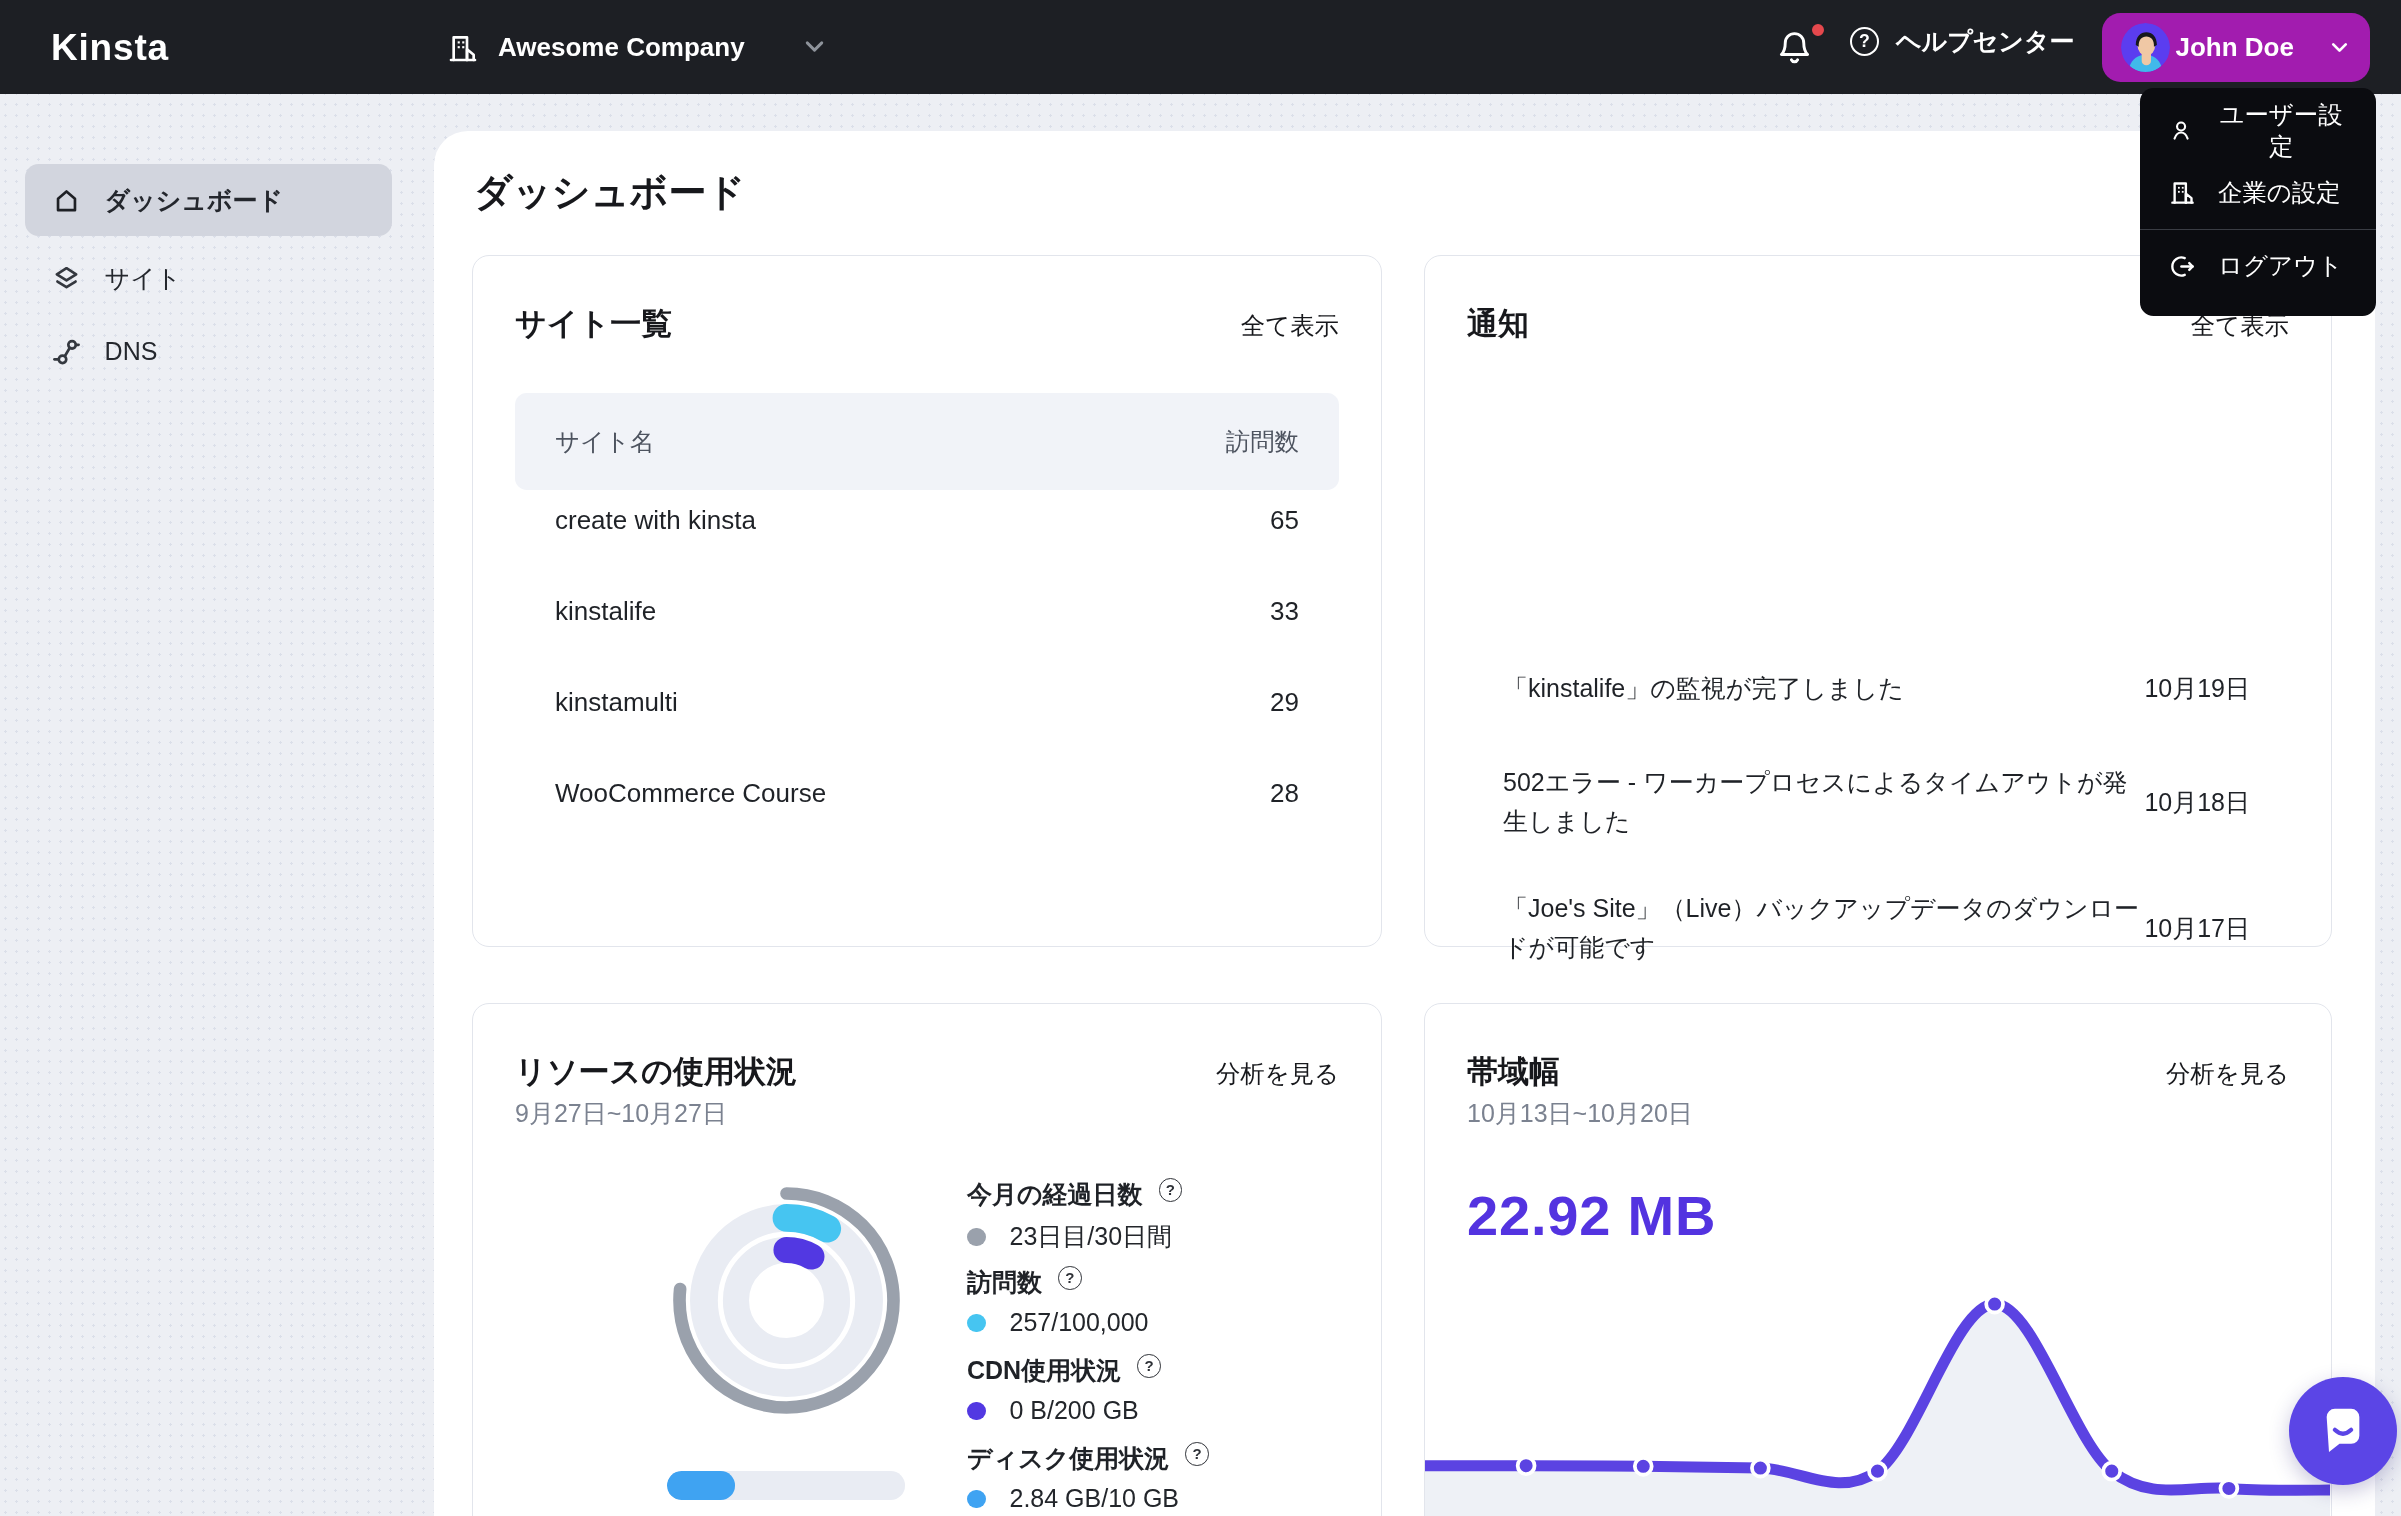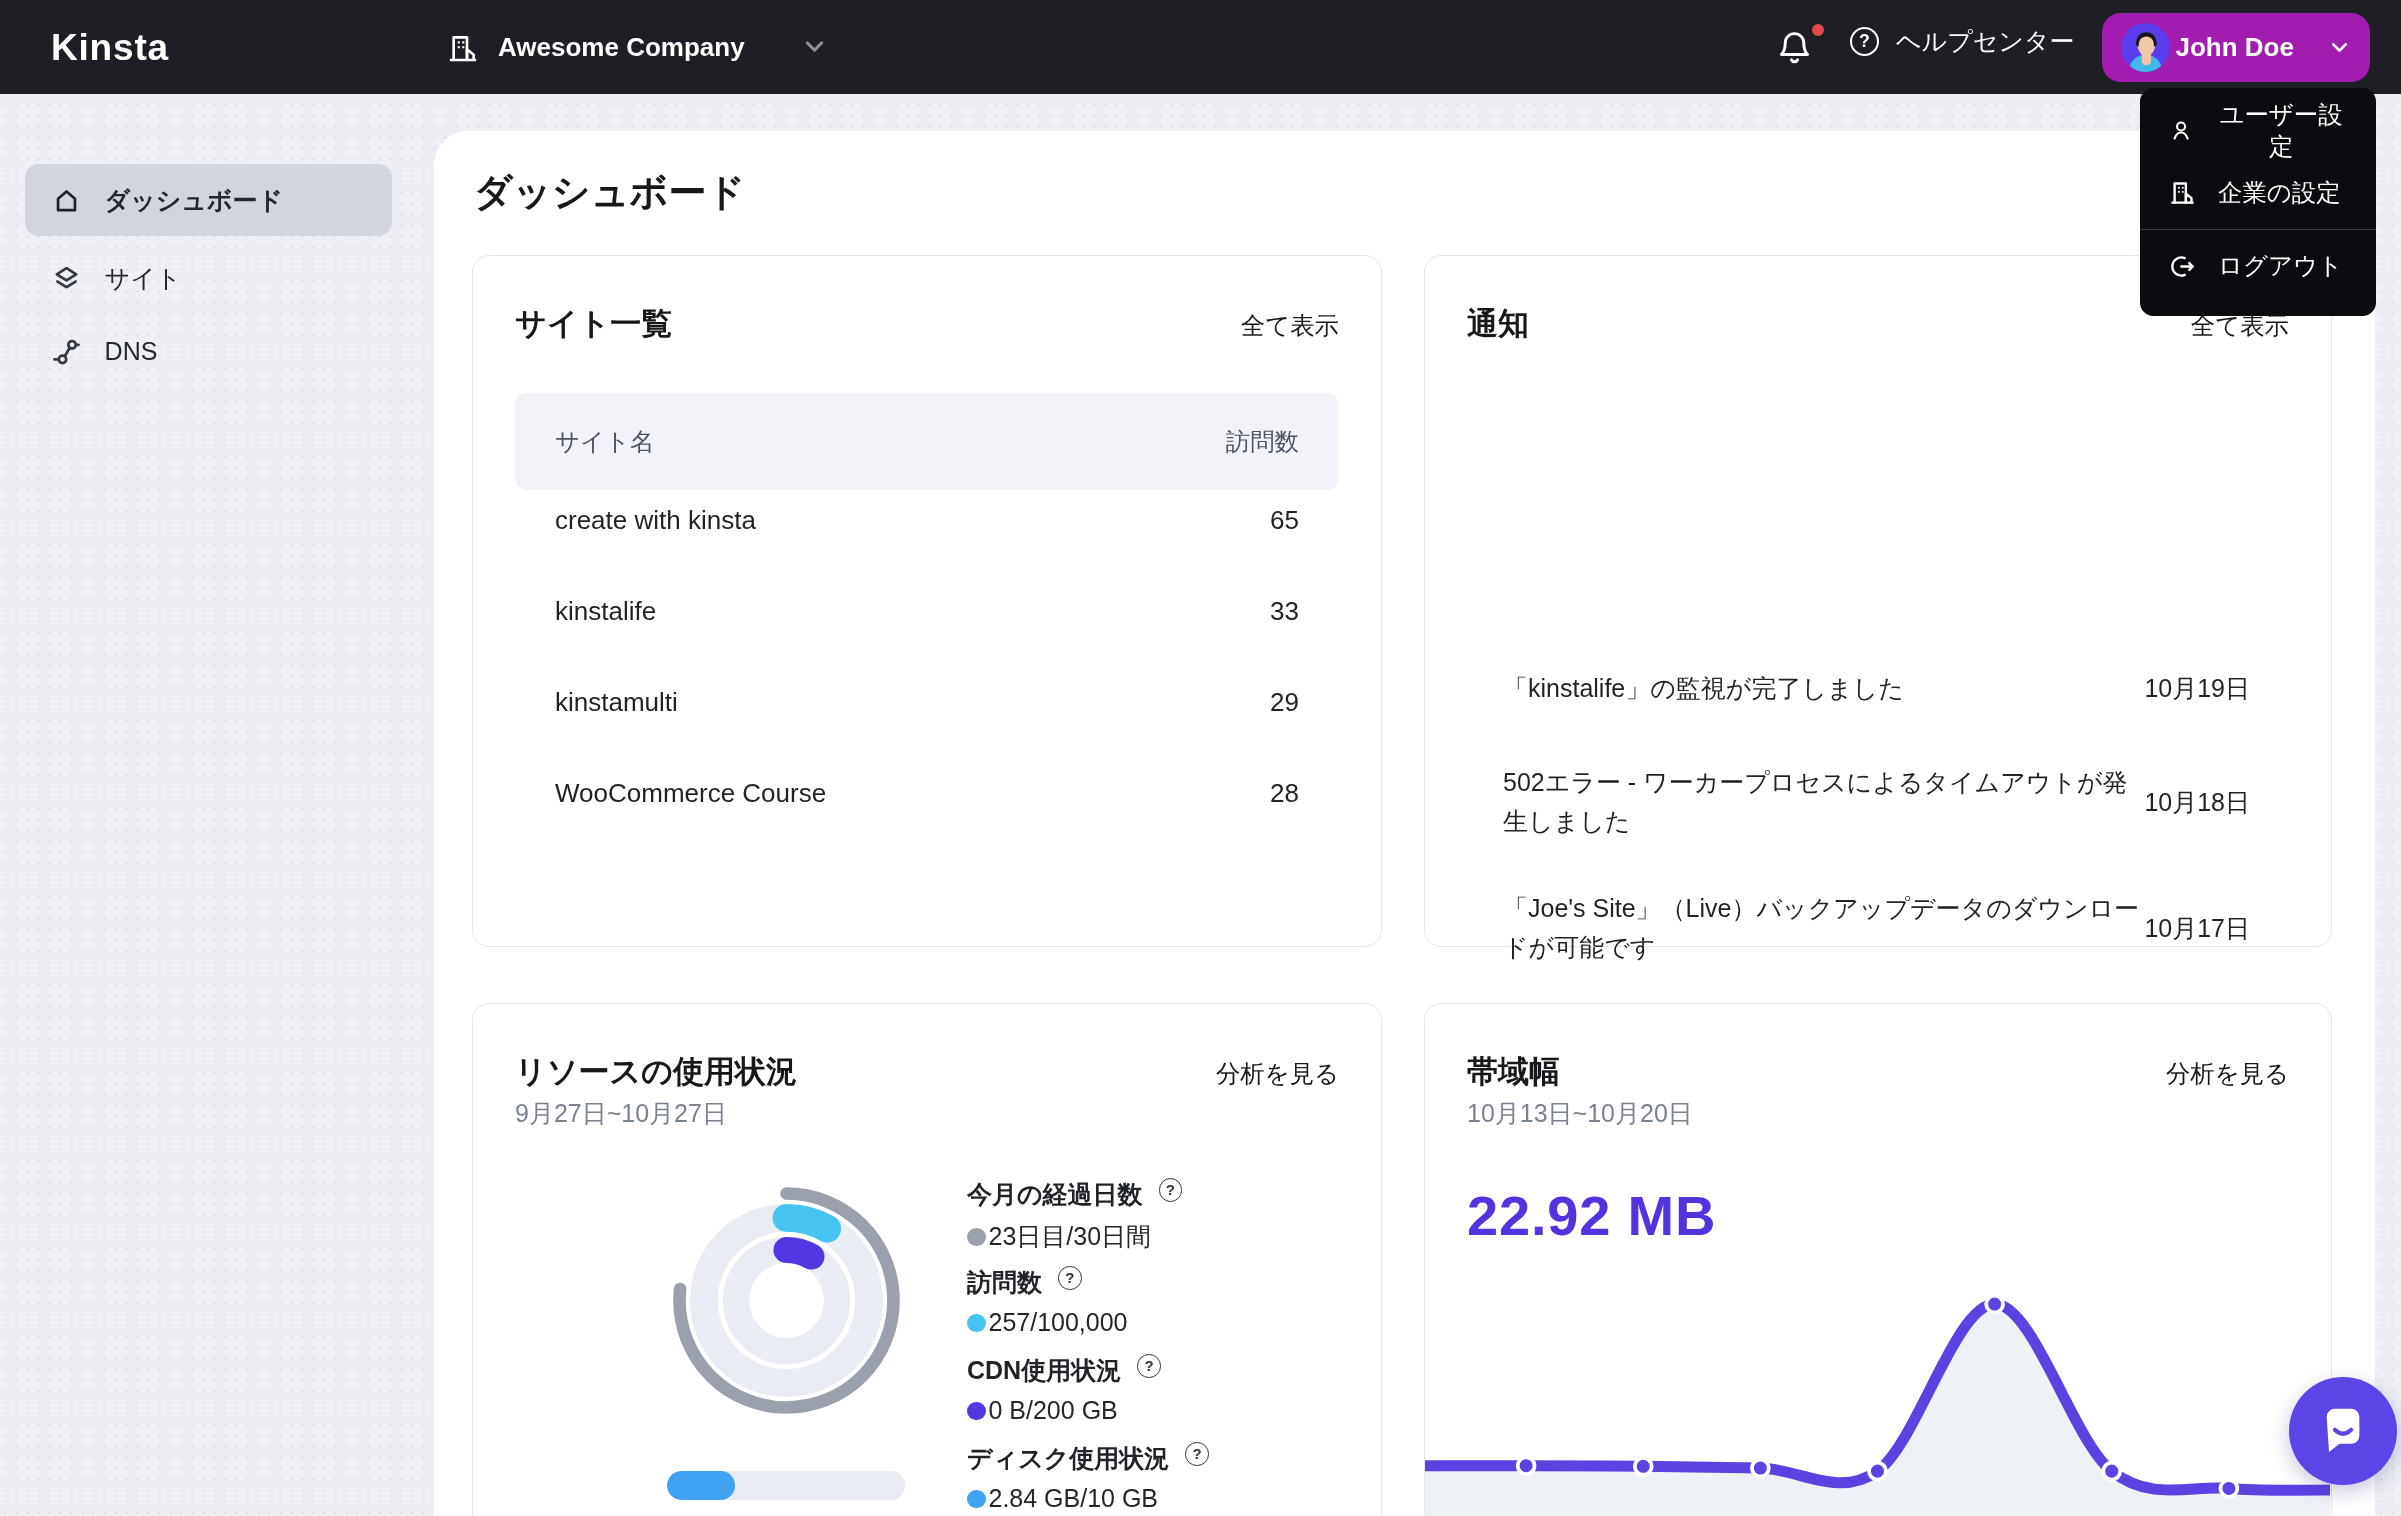--- a/index.html
+++ b/index.html
@@ -17,21 +17,21 @@
   .company-btn { position:absolute; left:447px; top:22px; height:51px; display:flex;
                  align-items:center; gap:19px; color:#fff; cursor:pointer; }
   .company-btn .label { font-size:26px; font-weight:600; }
   .company-chevron { position:absolute; left:800px; top:32px; color:#8e939b; }
   .iconbtn { position:absolute; color:#fff; cursor:pointer; }
   .bell-wrap { left:1776px; top:29px; }
   .bell-dot { position:absolute; left:34px; top:-6.7px; width:16px; height:16px;
               border-radius:50%; background:#e5484d; border:2.5px solid #1d1f24; }
   .help-btn { position:absolute; left:1850px; top:25px; display:flex; align-items:center;
               gap:17px; color:#fff; cursor:pointer; }
-  .help-btn .label { font-size:25px; font-weight:400; }
+  .help-btn .label { font-size:25px; font-weight:700; }
   .qcircle { border:2px solid currentColor; border-radius:50%; width:29px; height:29px;
              display:inline-flex; align-items:center; justify-content:center;
              font-weight:700; font-size:17.7px; line-height:1; }
   .user-pill { position:absolute; left:2102px; top:12.6px; width:268px; height:69px;
                background:#a21caf; border-radius:18.5px; display:flex; align-items:center;
                padding:0 18.5px; gap:6px; cursor:pointer; }
   .avatar { width:49px; height:49px; border-radius:50%; overflow:hidden; flex:0 0 auto; }
   .user-pill .name { font-size:26px; font-weight:600; color:#fff; }
   .user-pill .chev { color:#fff; margin-left:auto; }
 
@@ -80,21 +80,21 @@
   .notif-row .txt { font-size:25px; line-height:39px; max-width:666px; }
   .notif-row .date { font-size:25px; white-space:nowrap; }
 
   
   .legend { position:absolute; left:494px; top:174px; }
   .legend .item { height:88px; }
   .legend .lab { display:flex; gap:16px; font-size:25px;
                  font-weight:600; color:#1f2227; }
   .legend .lab .qcircle { width:23.6px; height:23.6px; font-size:15px; border-width:1.9px;
                           color:#2f3238; }
-  .legend .val { display:flex; align-items:center; gap:3px; margin-top:9.3px;
+  .legend .val { display:flex; align-items:center; gap:24px; margin-top:9.3px;
                  font-size:25px; color:#23262b; }
   .legend .dot { width:18.5px; height:18.5px; border-radius:50%; flex:0 0 auto; }
   .disk-bar { position:absolute; left:194px; top:467px; width:238px; height:29px;
               border-radius:14.3px; background:#e9ecf3; overflow:hidden; }
   .disk-bar .fill { height:100%; border-radius:14.3px; }
 
   
   .bw-total { position:absolute; left:42px; top:179px; font-size:56px; font-weight:800;
               color:#5333e0; letter-spacing:0.8px; }
 

